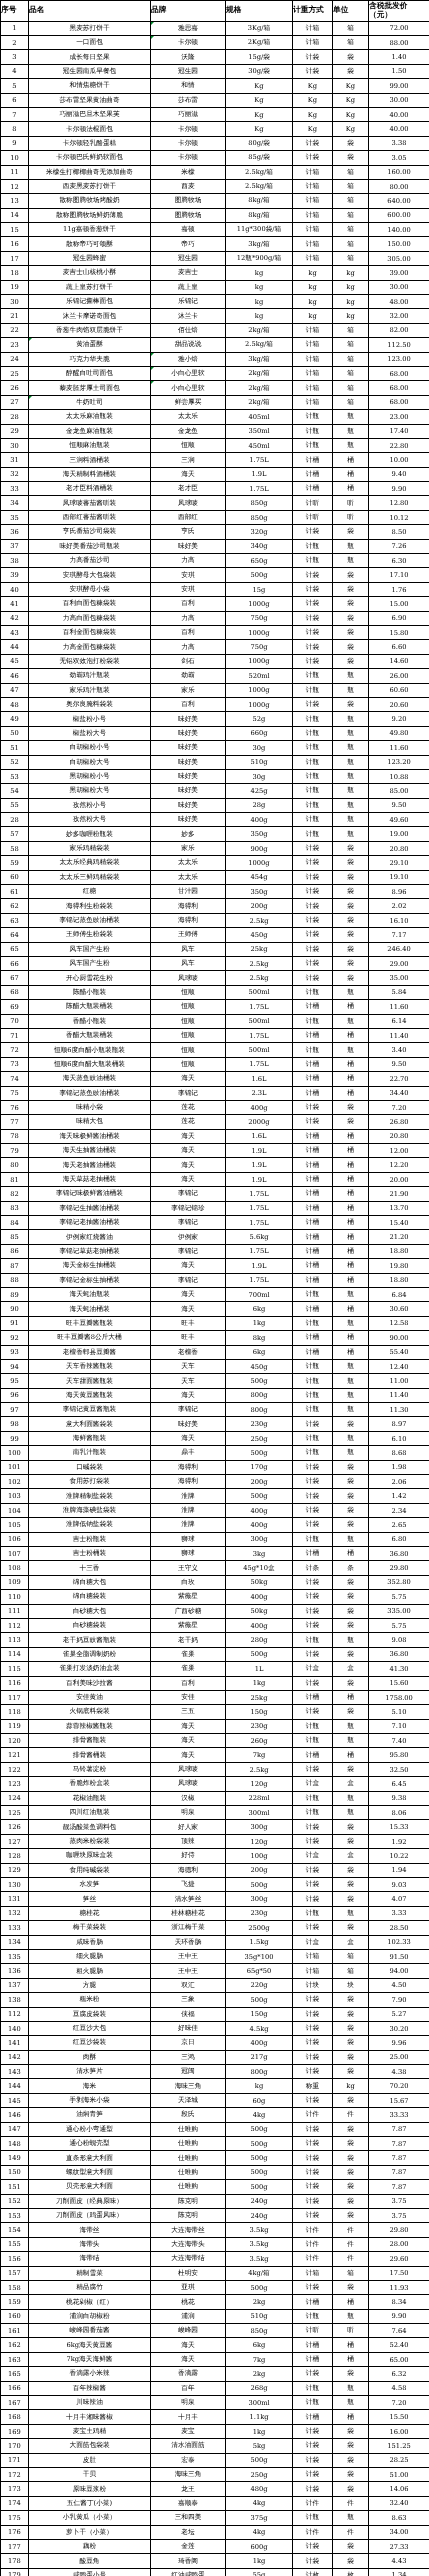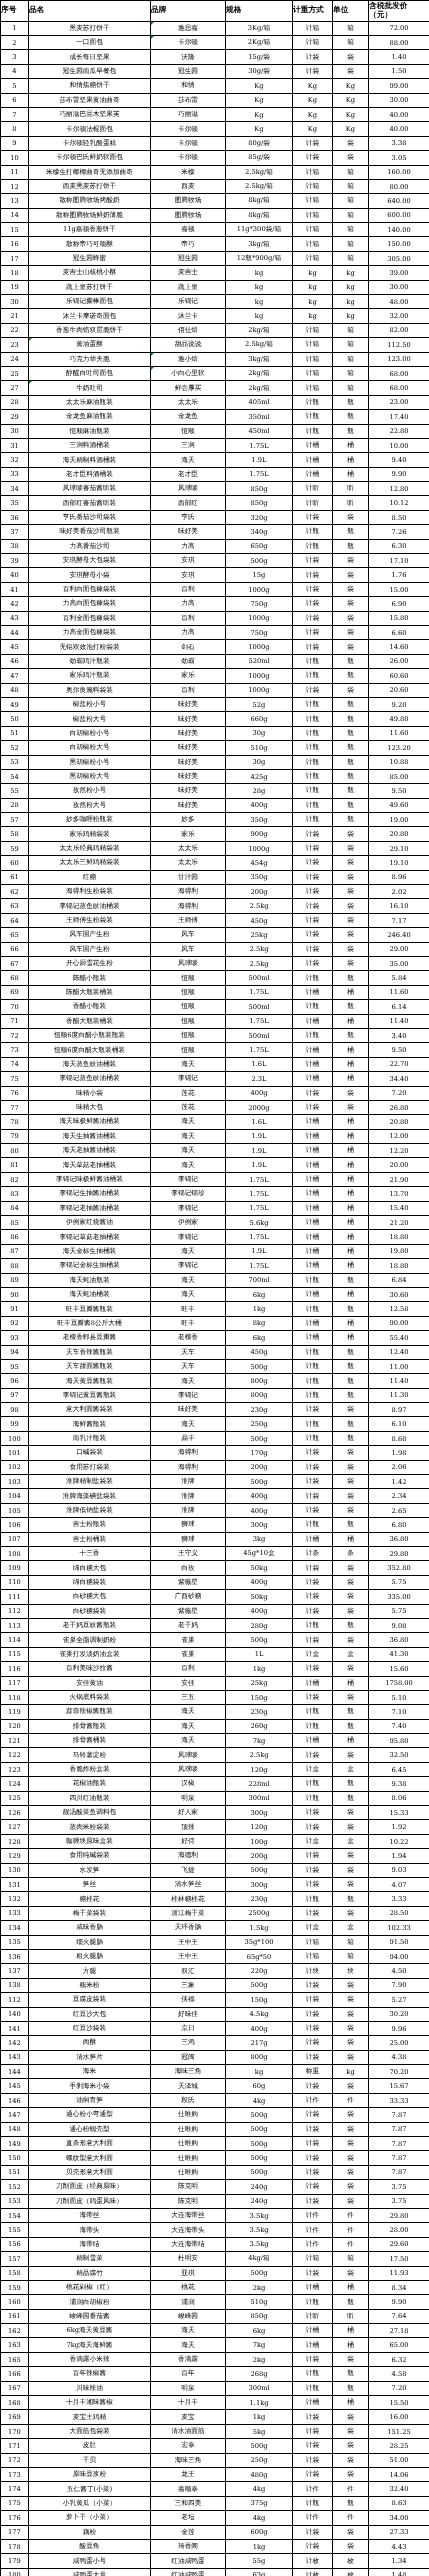--- a/index.html
+++ b/index.html
@@ -303,20 +303,29 @@
       <tr>
         <td>25</td>
         <td>醇醒白吐司面包</td>
         <td class="flag">小白心里软</td>
         <td>2kg/箱</td>
         <td>计箱</td>
         <td>箱</td>
         <td>68.00</td>
       </tr>
       <tr>
+        <td>26</td>
+        <td>藜麦胚芽厚土司面包</td>
+        <td class="flag">小白心里软</td>
+        <td>2kg/箱</td>
+        <td>计箱</td>
+        <td>箱</td>
+        <td>68.00</td>
+      </tr>
+      <tr>
         <td>27</td>
         <td class="flag">牛奶吐司</td>
         <td>鲜尝厚买</td>
         <td>2kg/箱</td>
         <td>计箱</td>
         <td>箱</td>
         <td>68.00</td>
       </tr>
       <tr>
         <td>28</td>
@@ -1524,21 +1533,21 @@
         <td>听</td>
         <td>7.64</td>
       </tr>
       <tr>
         <td>162</td>
         <td>6kg海天黄豆酱</td>
         <td>海天</td>
         <td>6kg</td>
         <td>计桶</td>
         <td>桶</td>
-        <td>27.18</td>
+        <td>52.40</td>
       </tr>
       <tr>
         <td>163</td>
         <td>7kg海天海鲜酱</td>
         <td>海天</td>
         <td>7kg</td>
         <td>计桶</td>
         <td>桶</td>
         <td>65.00</td>
       </tr>

